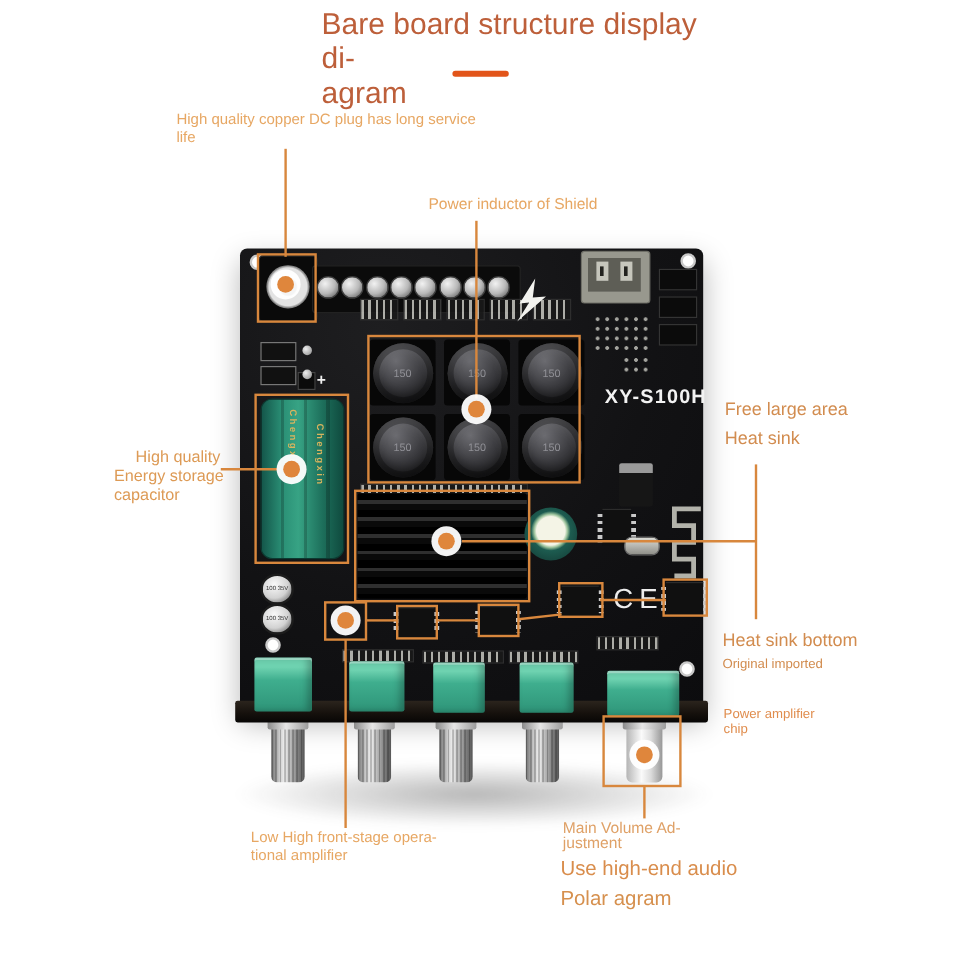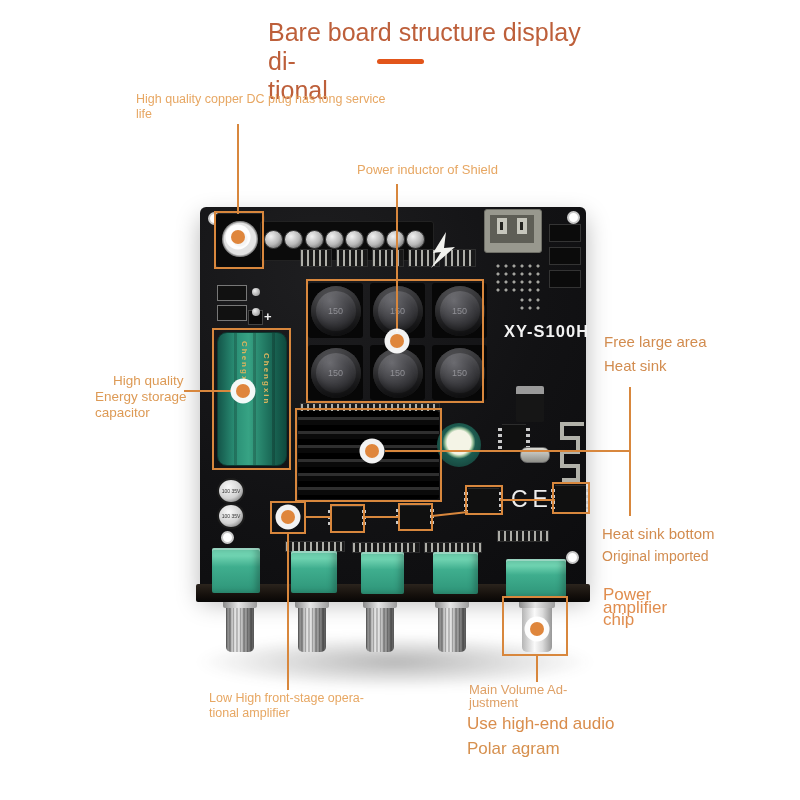--- a/index.html
+++ b/index.html
@@ -4,36 +4,36 @@
 <style>
   :root{
     --annotation:#d8873d; --title_color:#bd5f3a; --label_light:#e7a763;
     --label_medium:#d28c4f; --chip_accent:#df6430; --pcb:#151515;
     --knob:#3fae8e; --cap_green:#2a8f75; --dot:#df863c;
   }
   html,body{margin:0;padding:0;background:#fff;}
   .stage{position:relative;width:800px;height:800px;background:#fff;overflow:hidden;
          font-family:"Liberation Sans",sans-serif;}
   .lbl{position:absolute;z-index:6;}
-  .title{left:268px;top:18px;width:330px;font-size:25px;line-height:29px;color:var(--title_color,#bd5f3a);}
+  .title{left:268px;top:6px;width:330px;font-size:25px;line-height:29px;color:var(--title_color,#bd5f3a);}
   .title-dash{position:absolute;left:377px;top:59px;width:47px;height:5px;border-radius:3px;
               background:#e2551a;z-index:6;}
   .lbl-sm{font-size:12.5px;line-height:15px;color:var(--label_light,#e7a763);}
   .lbl-md{font-size:15px;line-height:24px;color:var(--label_medium,#d28c4f);}
-  .c1{left:136px;top:92px;width:250px;}
+  .c1{left:147px;top:92px;width:250px;}
   .c2{left:357px;top:162px;font-size:13px;}
   .c3{left:95px;top:373px;font-size:13.5px;line-height:16px;color:#dd9a55;}
   .c3 .ind{padding-left:18px;display:block;}
   .c3 span{display:block;}
   .c4{left:604px;top:330px;}
   .c4 span{display:block;}
   .c5{left:602px;top:525px;font-size:15px;color:var(--label_medium,#d28c4f);}
-  .c6a{left:602px;top:548px;font-size:14px;color:var(--label_medium,#d28c4f);}
+  .c6a{left:602px;top:548px;font-size:11px;color:var(--label_medium,#d28c4f);}
   .c6b{left:599px;top:560px;font-size:25px;font-weight:bold;color:var(--chip_accent,#df6430);letter-spacing:.5px;}
-  .c6c{left:603px;top:589px;width:80px;font-size:17px;line-height:12.5px;color:#e08d4e;}
+  .c6c{left:603px;top:589px;width:80px;font-size:11px;line-height:12.5px;color:#e08d4e;}
   .c7{left:209px;top:691px;width:185px;}
   .c7 span{display:block;}
   .c8{left:469px;top:684px;font-size:13px;line-height:12.5px;color:#dfa167;}
   .c8 span{display:block;}
   .c9{left:467px;top:710px;color:#d6904e;}
   .c9 .big{display:block;font-size:17px;line-height:27px;color:#d98d4c;}
   .c9 .med{display:block;font-size:17px;line-height:24px;}
   
   .shadow{position:absolute;left:188px;top:634px;width:414px;height:56px;z-index:0;
           background:radial-gradient(ellipse at 50% 50%, rgba(40,40,40,.34), rgba(40,40,40,0) 68%);
@@ -107,21 +107,21 @@
   .overlay{position:absolute;left:0;top:0;z-index:4;pointer-events:none;}
   .ann{stroke:var(--annotation,#d8873d);stroke-width:2;fill:none;}
 </style>
 </head>
 <body>
 
 <div class="stage">
 
   <div class="lbl title">
     <span>Bare board structure display di-</span><br>
-    <span>tional</span>
+    <span>agram</span>
   </div>
   <div class="title-dash"></div>
 
   <div class="lbl lbl-sm c1">High quality copper DC plug has long service life</div>
   <div class="lbl lbl-sm c2">Power inductor of Shield</div>
   <div class="lbl lbl-md c4">
     <span>Free large area</span>
     <span>Heat sink</span>
   </div>
   <div class="lbl c3">

